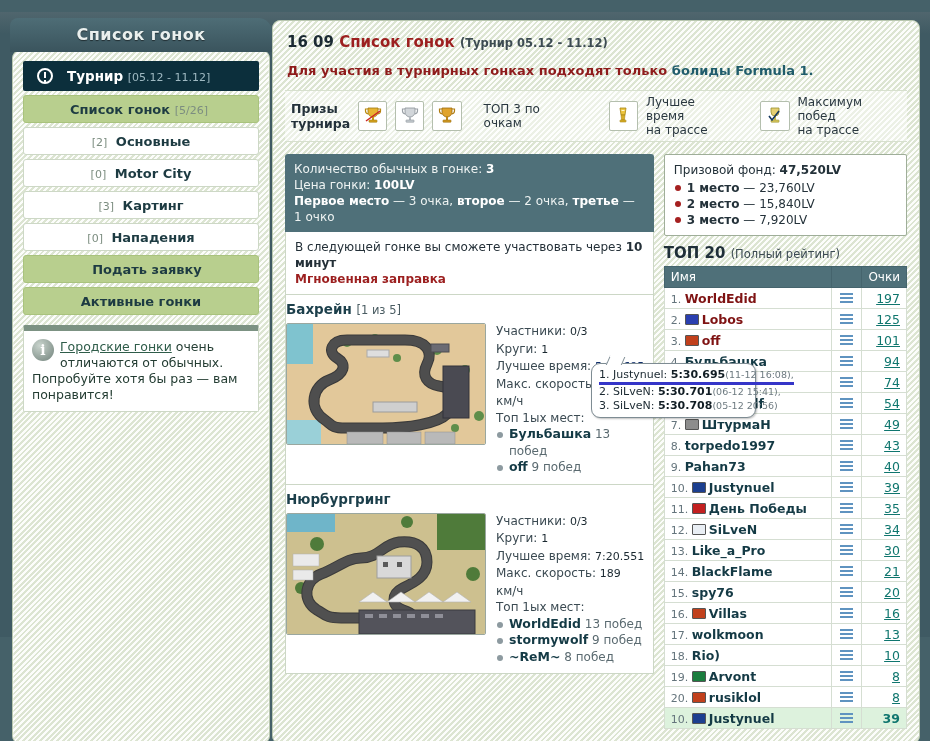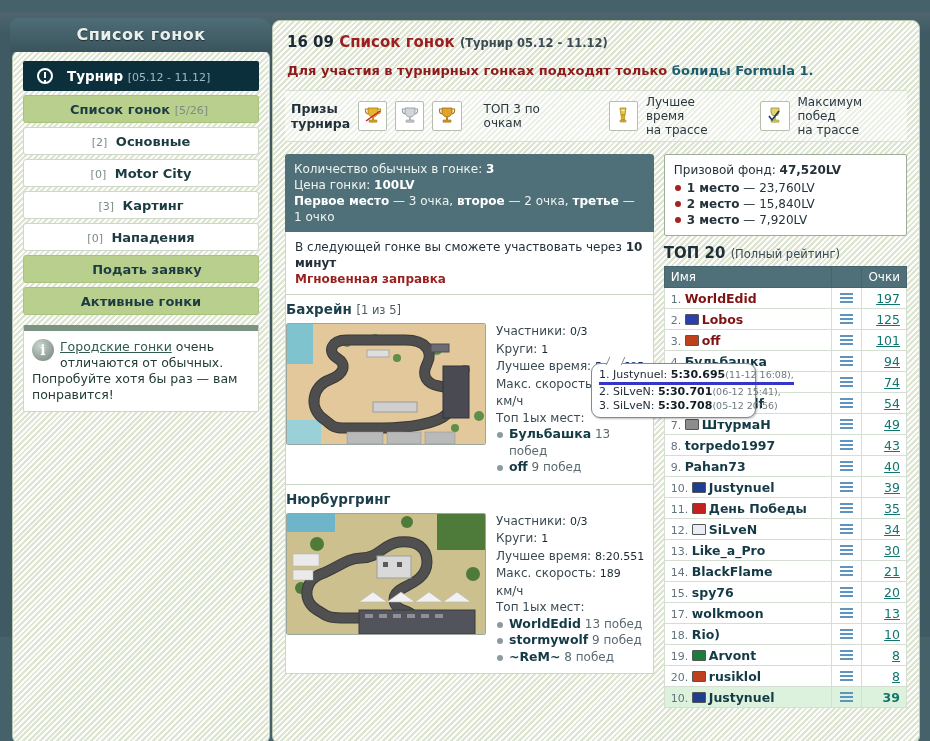--- a/index.html
+++ b/index.html
@@ -552,21 +552,21 @@
                   </g>
                 <g fill="#eaeaea" stroke="#b0b0b0" stroke-width=".5">
                   <rect x="6" y="40" width="26" height="12"></rect>
                     <rect x="6" y="56" width="20" height="10"></rect>
                 </g>
               </svg>
             </div>
             <div class="race-stats">
               <div><span>Участники: </span><span class="v">0/3</span></div>
               <div><span>Круги: </span><span class="v">1</span></div>
-              <div><span>Лучшее время: </span><span class="v">8:20.551</span></div>
+              <div><span>Лучшее время: </span><span class="v">7:20.551</span></div>
               <div><span>Макс. скорость: </span><span class="v">189</span><span> км/ч</span></div>
               <div>Топ 1ых мест:</div>
               <ul>
                 <li><b>WorldEdid</b><span> 13 побед</span></li>
                 <li><b>stormywolf</b><span> 9 побед</span></li>
                 <li><b>~ReM~</b><span> 8 побед</span></li>
               </ul>
             </div>
           </div>
         </div>
@@ -668,20 +668,25 @@
                 <td class="name"><span class="idx">14. </span><span>BlackFlame</span></td>
                 <td class="mid"><span class="listicon"></span></td>
                 <td class="pts"><a href="#">21</a></td>
               </tr>
               <tr>
                 <td class="name"><span class="idx">15. </span><span>spy76</span></td>
                 <td class="mid"><span class="listicon"></span></td>
                 <td class="pts"><a href="#">20</a></td>
               </tr>
               <tr>
+                <td class="name"><span class="idx">16. </span><span class="badge" style="background: rgb(193, 64, 28);"></span><span>Villas</span></td>
+                <td class="mid"><span class="listicon"></span></td>
+                <td class="pts"><a href="#">16</a></td>
+              </tr>
+              <tr>
                 <td class="name"><span class="idx">17. </span><span>wolkmoon</span></td>
                 <td class="mid"><span class="listicon"></span></td>
                 <td class="pts"><a href="#">13</a></td>
               </tr>
               <tr>
                 <td class="name"><span class="idx">18. </span><span>Rio)</span></td>
                 <td class="mid"><span class="listicon"></span></td>
                 <td class="pts"><a href="#">10</a></td>
               </tr>
               <tr>

